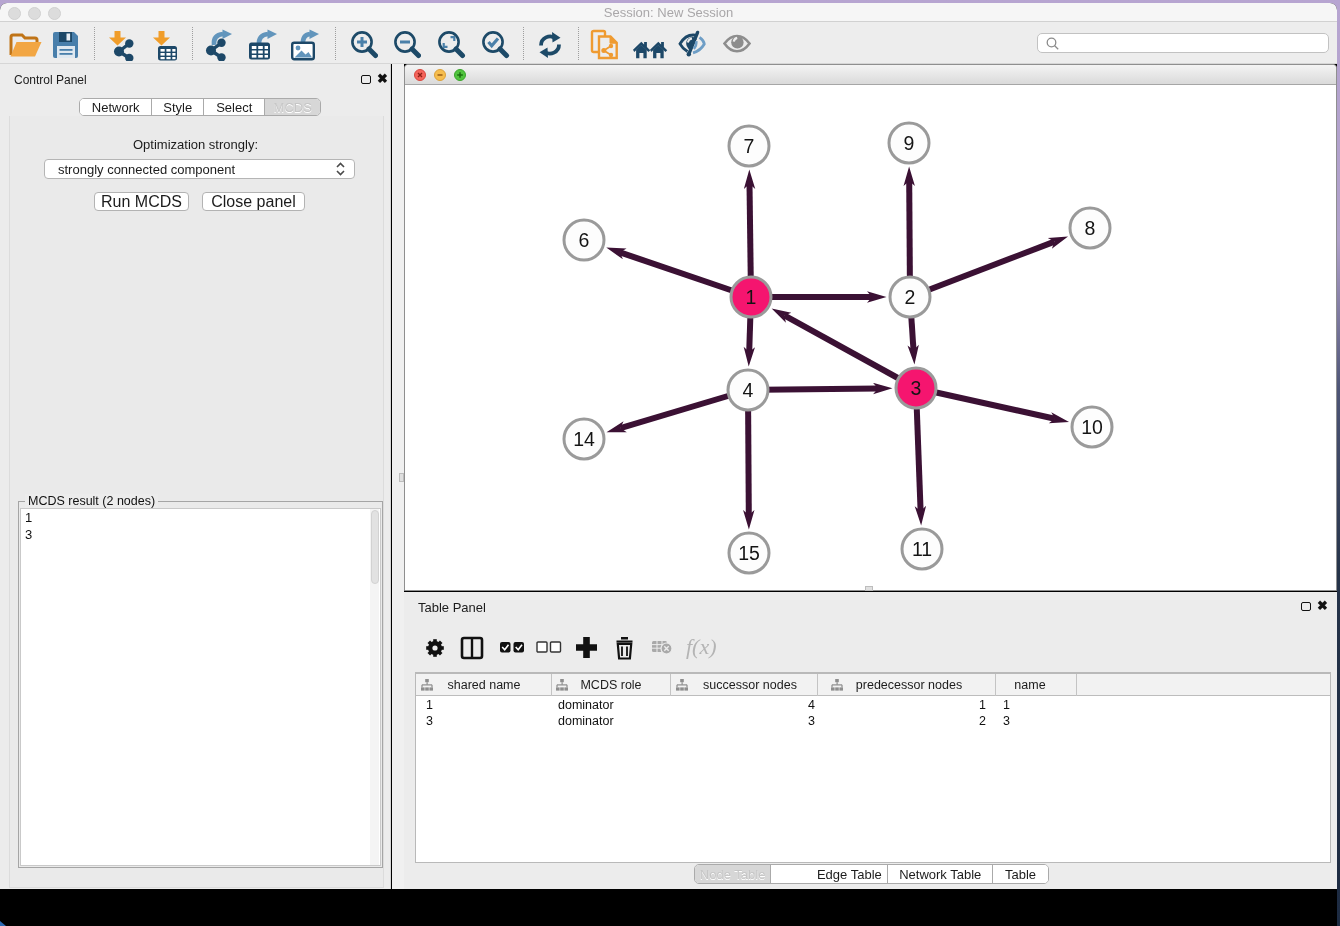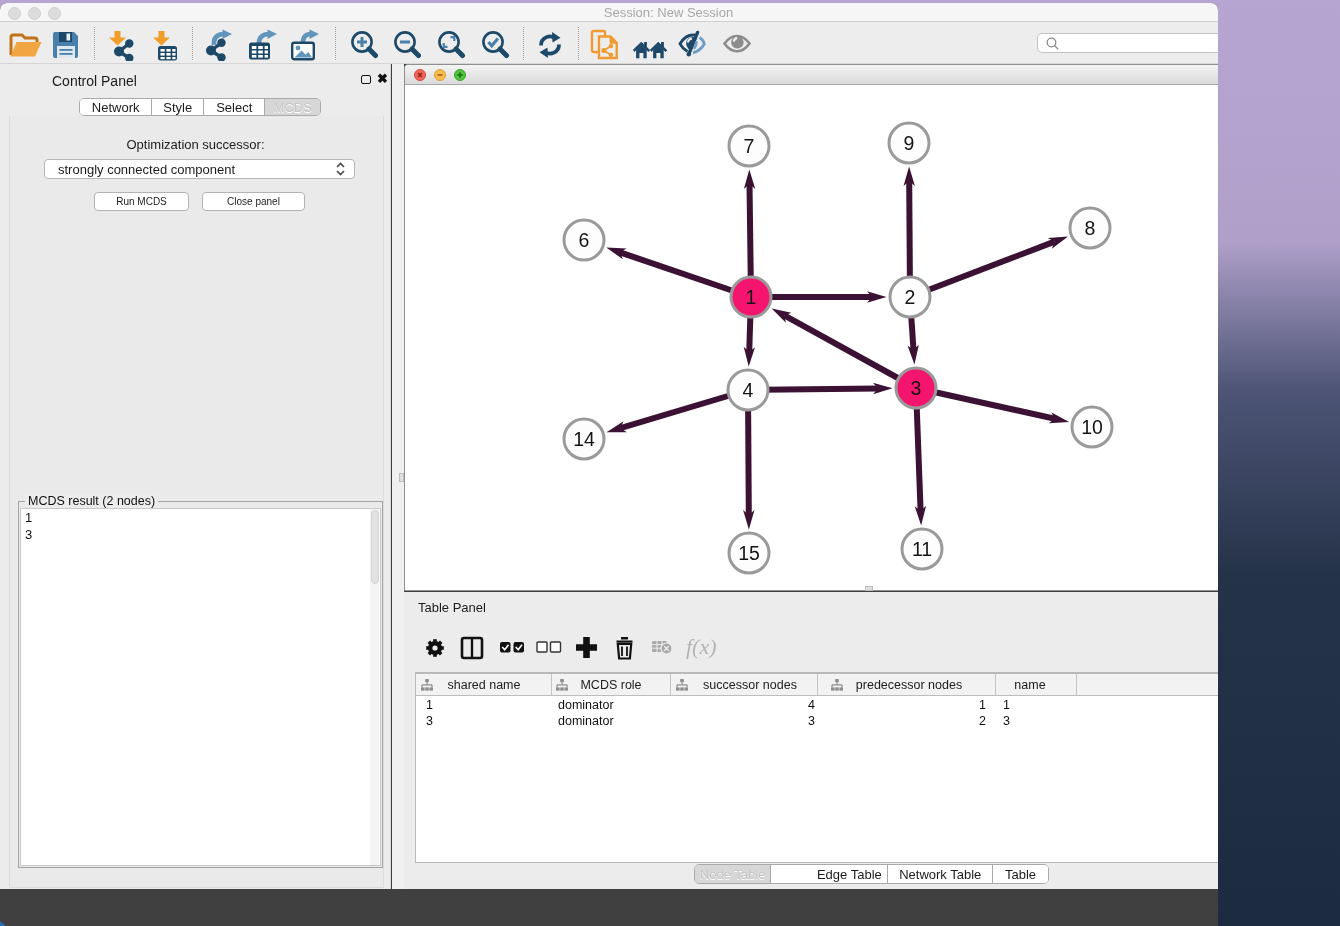--- a/index.html
+++ b/index.html
@@ -1,40 +1,40 @@
 <!DOCTYPE html>
 <html><head>
 <meta charset="utf-8">
 <style>
   * { margin:0; padding:0; box-sizing:border-box; }
   html,body { width:1340px; height:926px; overflow:hidden; }
   body { font-family:"Liberation Sans", sans-serif; background:linear-gradient(180deg,#b7a5d1 0%,#afa0ca 26%,#4e5577 42%,#253349 62%,#1d2b42 100%); }
-  #win { position:absolute; left:0; top:3px; width:1218px; height:923px; background:#404040; border-radius:7px 7px 0 0; overflow:hidden; }
+  #win { position:absolute; left:0; top:3px; width:1337px; height:923px; background:#000000; border-radius:7px 7px 0 0; overflow:hidden; }
   
   #titlebar { position:absolute; left:0; top:0; width:1337px; height:19px; background:#f6f6f6; border-bottom:1px solid #d1d1d1; }
   .tl { position:absolute; top:4px; width:13px; height:13px; border-radius:50%; background:#dcdcdc; border:1px solid #d0d0d0; }
   #wtitle { position:absolute; top:2px; left:0; width:1337px; text-align:center; font-size:13px; color:#a9a7a9; }
   
   #toolbar { position:absolute; left:0; top:19px; width:1337px; height:42px; background:#ededed; border-bottom:1px solid #d6d6d6; }
   .tsep { position:absolute; top:5px; height:33px; width:0; border-left:1px dotted #9e9e9e; }
   .ticon { position:absolute; top:0; }
   #searchbox { position:absolute; left:1037px; top:11px; width:292px; height:20px; background:#fff; border:1px solid #c2c2c2; border-radius:5px; }
   
   #cpanel { position:absolute; left:0; top:61px; width:391px; height:825px; background:#ececec; border-right:1px solid #d6d6d6; }
-  #cphead { position:absolute; left:14px; top:9px; font-size:14px; color:#1c1c1c;margin-left:38px; }
+  #cphead { position:absolute; left:14px; top:9px; font-size:12px; color:#1c1c1c; }
   .fbtn { position:absolute; top:11px; width:10px; height:9px; border:1.5px solid #111; border-radius:2px; }
   .xbtn { position:absolute; top:7px; font-size:13px; font-weight:bold; color:#111; }
   .tabstrip { position:absolute; display:flex; border:1px solid #aaa; border-radius:5px; overflow:hidden; background:#fff; }
   .tabstrip .tab { font-size:13px; color:#1c1c1c; text-align:center; background:#fff; border-right:1px solid #aaa; display:flex; align-items:center; justify-content:center; }
   .tabstrip .tab:last-child { border-right:none; }
   .tabstrip .tab.sel { background:#d7d7d7; color:#c6c6c6; text-shadow:0 1px 0 #fff; }
   #cpcontent { position:absolute; left:9px; top:52px; width:375px; height:772px; background:#eaeaea; border:1px solid #dcdcdc; border-top:none; }
   #optlabel { position:absolute; left:0; top:73px; width:391px; text-align:center; font-size:13px; color:#1c1c1c; }
   #combo { position:absolute; left:44px; top:95px; width:311px; height:20px; background:#fff; border:1px solid #b5b5b5; border-radius:4px; font-size:13px; color:#1c1c1c; line-height:19px; padding-left:13px; }
-  .btn { position:absolute; height:19px; background:#fff; border:1px solid #b3b3b3; border-radius:4px; font-size:10px; color:#1c1c1c; text-align:center; line-height:17px; }
+  .btn { position:absolute; height:19px; background:#fff; border:1px solid #b3b3b3; border-radius:4px; font-size:16px; color:#1c1c1c; text-align:center; line-height:17px; }
   #groupbox { position:absolute; left:18px; top:437px; width:365px; height:367px; border:1px solid #a5a5a5; }
   #grouptitle { position:absolute; left:6px; top:-8px; background:#ececec; padding:0 3px; font-size:12.5px; color:#111; }
   #gbinner { position:absolute; left:1px; top:6px; width:361px; height:358px; background:#fff; border:1px solid #c9c9c9; }
   #gbscroll { position:absolute; right:1px; top:0; width:9px; height:356px; background:#f4f4f4; }
   #gbthumb { position:absolute; right:0; top:1px; width:8px; height:74px; background:#e2e2e2; border:1px solid #d2d2d2; border-radius:4px; }
   
   #vsplit { position:absolute; left:392px; top:61px; width:12px; height:825px; background:#f0f0f0; }
   
   #netwin { position:absolute; left:404px; top:61px; width:933px; height:527px; border:1px solid #8f8f8f; border-radius:4px 4px 0 0; background:#fff; }
   #nettitle { position:absolute; left:0; top:0; width:931px; height:20px; background:linear-gradient(180deg,#f4f4f4,#dadada); border-bottom:1px solid #a6a6a6; border-radius:4px 4px 0 0; }
@@ -210,21 +210,21 @@
     <div id="cphead">Control Panel</div>
     <div class="fbtn" style="left:361px;"></div>
     <div class="xbtn" style="left:377px;">✖</div>
     <div class="tabstrip" style="left:79px; top:34px; width:242px; height:18px;">
       <div class="tab" style="width:73px;">Network</div>
       <div class="tab" style="width:52px;">Style</div>
       <div class="tab" style="width:62px;">Select</div>
       <div class="tab sel" style="width:55px;">MCDS</div>
     </div>
     <div id="cpcontent"></div>
-    <div id="optlabel">Optimization successor:</div>
+    <div id="optlabel">Optimization strongly:</div>
     <div id="combo">strongly connected component
       <svg width="11" height="14" style="position:absolute;right:8px;top:2px;" viewBox="0 0 11 14">
           <path d="M2 5 L5.5 1.5 L9 5" fill="none" stroke="#4a4a4a" stroke-width="1.6"></path>
           <path d="M2 9 L5.5 12.5 L9 9" fill="none" stroke="#4a4a4a" stroke-width="1.6"></path>
         </svg>
     </div>
     <div class="btn" style="left:94px; top:128px; width:95px;">Run MCDS</div>
     <div class="btn" style="left:202px; top:128px; width:103px;">Close panel</div>
     <div id="groupbox">
       <div id="gbinner">

